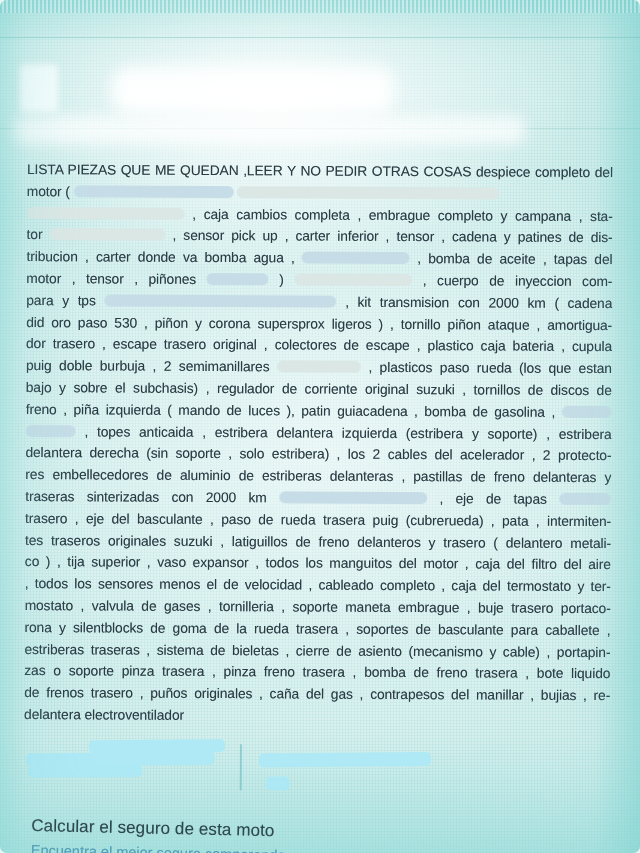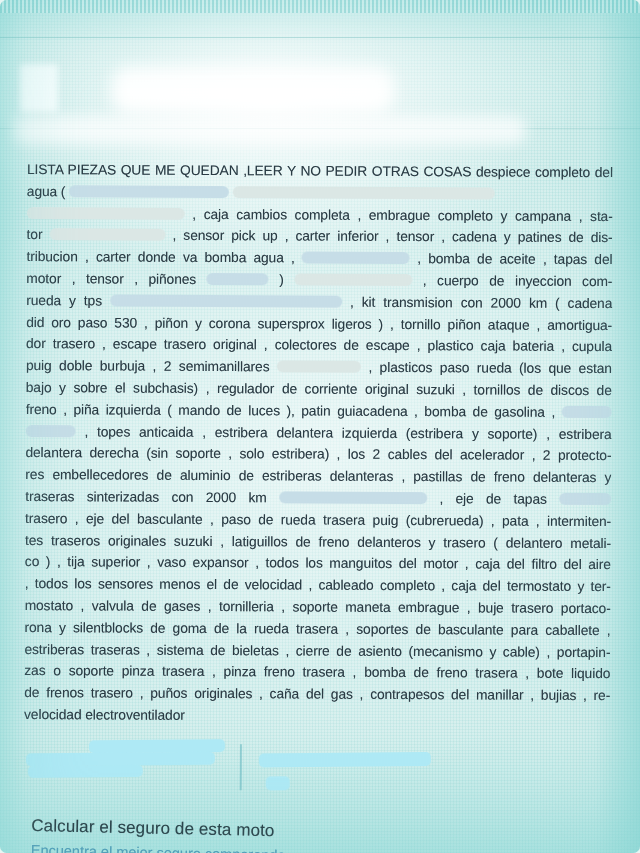--- a/index.html
+++ b/index.html
@@ -71,45 +71,45 @@
   <div class="hairline" style="top:37px;"></div>
   <div class="hairline" style="top:128px;opacity:.6;"></div>
   <div class="ghost ghost-thumb"></div>
   <div class="ghost ghost-title"></div>
   <div class="ghost ghost-band"></div>
 
   <div class="content">
 
     <div class="listing-text">
         <div class="line just"><span>LISTA PIEZAS QUE ME QUEDAN ,LEER Y NO PEDIR OTRAS COSAS despiece completo del</span></div>
-        <div class="line"><span>agua ( </span><span class="redact blue" style="width: 160px;"></span><span> </span><span class="redact gray" style="width: 262px;"></span></div>
+        <div class="line"><span>motor ( </span><span class="redact blue" style="width: 160px;"></span><span> </span><span class="redact gray" style="width: 262px;"></span></div>
         <div class="line just"><span class="redact gray" style="width: 158px;"></span><span> , caja cambios completa , embrague completo y campana , sta-</span></div>
         <div class="line just"><span>tor </span><span class="redact gray" style="width: 116px;"></span><span> , sensor pick up , carter inferior , tensor , cadena y patines de dis-</span></div>
         <div class="line just"><span>tribucion , carter donde va bomba agua , </span><span class="redact blue" style="width: 108px;"></span><span> , bomba de aceite , tapas del</span></div>
         <div class="line just"><span>motor , tensor , piñones </span><span class="redact blue" style="width: 62px;"></span><span> ) </span><span class="redact gray" style="width: 118px;"></span><span> , cuerpo de inyeccion com-</span></div>
-        <div class="line just"><span>rueda y tps </span><span class="redact blue" style="width: 232px;"></span><span> , kit transmision con 2000 km ( cadena</span></div>
+        <div class="line just"><span>para y tps </span><span class="redact blue" style="width: 232px;"></span><span> , kit transmision con 2000 km ( cadena</span></div>
         <div class="line just"><span>did oro paso 530 , piñon y corona supersprox ligeros ) , tornillo piñon ataque , amortigua-</span></div>
         <div class="line just"><span>dor trasero , escape trasero original , colectores de escape , plastico caja bateria , cupula</span></div>
         <div class="line just"><span>puig doble burbuja , 2 semimanillares </span><span class="redact gray" style="width: 84px;"></span><span> , plasticos paso rueda (los que estan</span></div>
         <div class="line just"><span>bajo y sobre el subchasis) , regulador de corriente original suzuki , tornillos de discos de</span></div>
         <div class="line just"><span>freno , piña izquierda ( mando de luces ), patin guiacadena , bomba de gasolina , </span><span class="redact blue" style="width: 50px;"></span></div>
         <div class="line just"><span class="redact blue" style="width: 50px;"></span><span> , topes anticaida , estribera delantera izquierda (estribera y soporte) , estribera</span></div>
         <div class="line just"><span>delantera derecha (sin soporte , solo estribera) , los 2 cables del acelerador , 2 protecto-</span></div>
         <div class="line just"><span>res embellecedores de aluminio de estriberas delanteras , pastillas de freno delanteras y</span></div>
         <div class="line just"><span>traseras sinterizadas con 2000 km </span><span class="redact blue" style="width: 148px;"></span><span> , eje de tapas </span><span class="redact blue" style="width: 52px;"></span></div>
         <div class="line just"><span>trasero , eje  del basculante , paso de rueda trasera puig (cubrerueda) , pata , intermiten-</span></div>
         <div class="line just"><span>tes traseros originales suzuki , latiguillos de freno delanteros y trasero ( delantero metali-</span></div>
         <div class="line just"><span>co ) , tija superior , vaso expansor , todos los manguitos del motor , caja del filtro del aire</span></div>
         <div class="line just"><span>, todos los sensores menos el de velocidad , cableado completo , caja del termostato y ter-</span></div>
         <div class="line just"><span>mostato , valvula de gases , tornilleria , soporte maneta embrague , buje trasero portaco-</span></div>
         <div class="line just"><span>rona y silentblocks de goma de la rueda trasera , soportes de basculante para caballete ,</span></div>
         <div class="line just"><span>estriberas traseras , sistema de bieletas , cierre de asiento (mecanismo y cable) , portapin-</span></div>
         <div class="line just"><span>zas o soporte pinza trasera , pinza freno trasera , bomba de freno trasera , bote liquido</span></div>
         <div class="line just"><span>de frenos trasero , puños originales , caña del gas , contrapesos del manillar , bujias , re-</span></div>
-        <div class="line"><span>velocidad electroventilador</span></div>
+        <div class="line"><span>delantera electroventilador</span></div>
       </div>
 
     <div class="cyanbar" style="left:92px;top:739px;width:136px;height:13px;"></div>
     <div class="cyanbar" style="left:29px;top:752px;width:189px;height:13px;"></div>
     <div class="cyanbar" style="left:31px;top:765px;width:115px;height:12px;"></div>
     <div class="stats-divider"></div>
     <div class="cyanbar" style="left:262px;top:751px;width:172px;height:14px;"></div>
     <div class="cyanbar" style="left:269px;top:775px;width:24px;height:14px;"></div>
 
     <div class="insurance">

